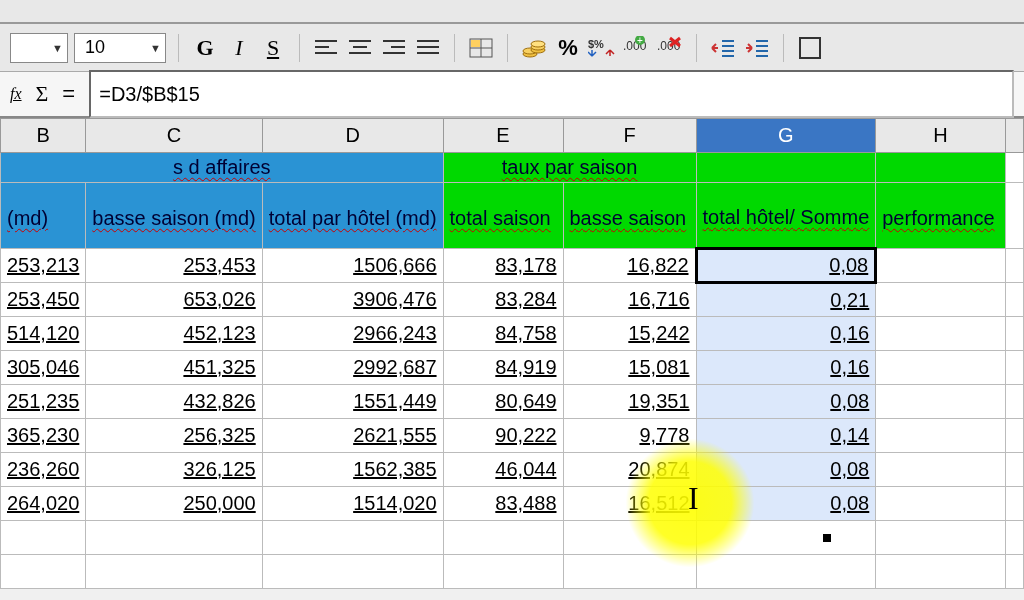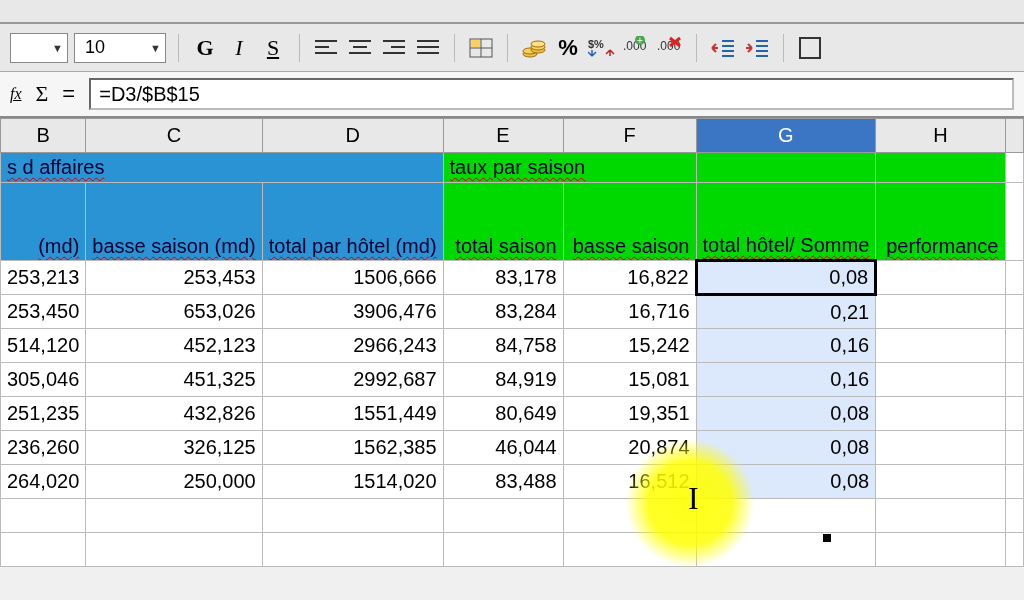--- a/index.html
+++ b/index.html
@@ -23,39 +23,39 @@
   .icon-btn { width:28px; height:28px; display:flex; align-items:center; justify-content:center; cursor:pointer; }
 
   .formula-row {
     display:flex; align-items:center; background:#f6f6f6; border-bottom:2px solid #888;
     padding: 6px 10px; gap: 14px; height: 46px;
   }
   .formula-icon { font-size:16px; font-style:italic; font-family:"Times New Roman",serif; cursor:pointer;text-decoration:underline; }
   .sigma { font-size:22px; font-family:"Times New Roman",serif; cursor:pointer; }
   .eq { font-size:22px; cursor:pointer; }
   .formula-input {
-    flex:1; background:#fff; border:2px inset #bbb; height:32px; padding:0 8px;
+    flex:1; background:#fff; border:2px inset #bbb; height:48px; padding:0 8px;
     font-size:20px; font-family:Arial,sans-serif;
   }
 
   .sheet-wrap { position:relative; background:#fff; }
   .sheet { border-collapse:collapse; table-layout:fixed; }
   .sheet th.colhdr {
     background:#e8e8e8; border:1px solid #999; height:34px; font-weight:normal;
     font-size:20px; text-align:center; cursor:cell;
   }
   .sheet th.colhdr.sel { background:#3a76c4; color:#fff; }
   .sheet td {
     border:1px solid #bbb; height:34px; padding:0 6px; font-size:20px;
     white-space:nowrap; overflow:hidden; cursor:cell;
   }
-  .sheet tr.section-hdr td { background:#00d900; color:#003; font-size:20px; height:30px; }
-  .sheet tr.col-hdr-row td { background:#00d900; color:#003; font-size:20px; vertical-align:bottom; padding-bottom:2px; height:78px;text-align:right; }
+  .sheet tr.section-hdr td { background:#00d900; color:#003; font-size:20px; height:30px;text-align:center; }
+  .sheet tr.col-hdr-row td { background:#00d900; color:#003; font-size:20px; vertical-align:bottom; padding-bottom:18px; height:66px; }
   .sheet tr.col-hdr-row td.blue { background:#2a93d4; }
-  .sheet td.num { text-align:right; }
+  .sheet td.num { text-align:right;text-decoration:underline; }
   .sheet td.selcol { background:#dce8fb;margin-left:36px; }
   .sheet td.activecell { background:#dce8fb; border:3px solid #000; }
   .underline-red { text-decoration: underline wavy #c00 1px; text-underline-offset:3px; }
 
   .fill-handle { position:absolute; width:8px; height:8px; background:#000; }
 
   .cursor-spot {
     position:absolute; width:130px; height:130px;
     background: radial-gradient(circle, rgba(255,255,0,0.9) 0%, rgba(255,255,0,0.85) 45%, rgba(255,255,0,0) 70%);
     border-radius:50%; pointer-events:none;
@@ -278,20 +278,30 @@
       <td class="num">251,235</td>
       <td class="num">432,826</td>
       <td class="num">1551,449</td>
       <td class="num">80,649</td>
       <td class="num">19,351</td>
       <td class="num selcol">0,08</td>
       <td></td>
       <td></td>
     </tr>
     <tr>
+      <td class="num">365,230</td>
+      <td class="num">256,325</td>
+      <td class="num">2621,555</td>
+      <td class="num">90,222</td>
+      <td class="num">9,778</td>
+      <td class="num selcol">0,14</td>
+      <td></td>
+      <td></td>
+    </tr>
+    <tr>
       <td class="num">236,260</td>
       <td class="num">326,125</td>
       <td class="num">1562,385</td>
       <td class="num">46,044</td>
       <td class="num">20,874</td>
       <td class="num selcol">0,08</td>
       <td></td>
       <td></td>
     </tr>
     <tr>

